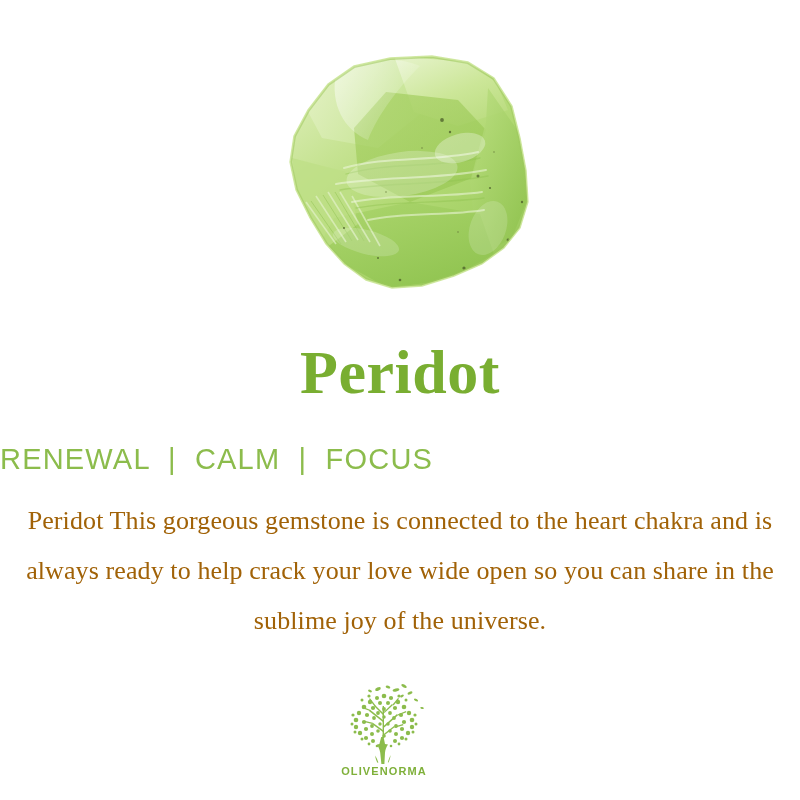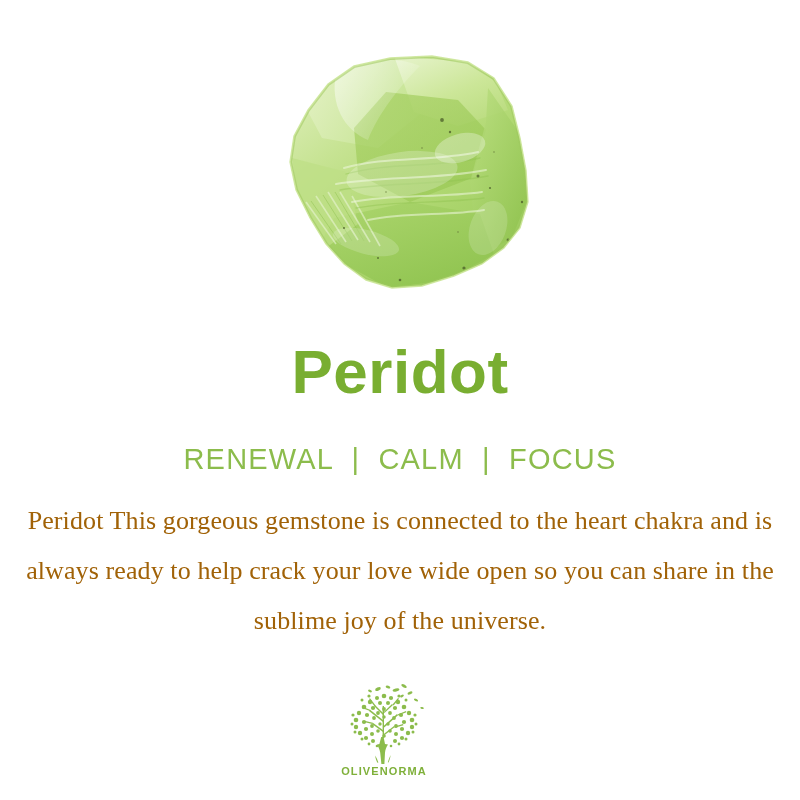--- a/index.html
+++ b/index.html
@@ -44,35 +44,35 @@
     height: 250px;
   }
 
   
   .title {
     position: absolute;
     left: 0;
     top: 336px;
     width: 800px;
     text-align: center;
-    font-family: Liberation Sans, sans-serif;
+    font-family: Liberation Serif, serif;
     font-size: 62px;
     font-weight: 700;
     line-height: 72px;
     color: #79ae31;
     letter-spacing: 0.5px;
   }
 
   
   .keywords {
     position: absolute;
     left: 0;
     top: 441px;
     width: 800px;
-    text-align: center;
+    text-align: left;
     font-family: "Liberation Sans", sans-serif;
     font-size: 29px;
     font-weight: 400;
     line-height: 36px;
     color: #8cbc4c;
     letter-spacing: 1.2px;
     white-space: nowrap;
   }
   .keywords .kw { display: inline; }
   .keywords .sep {

